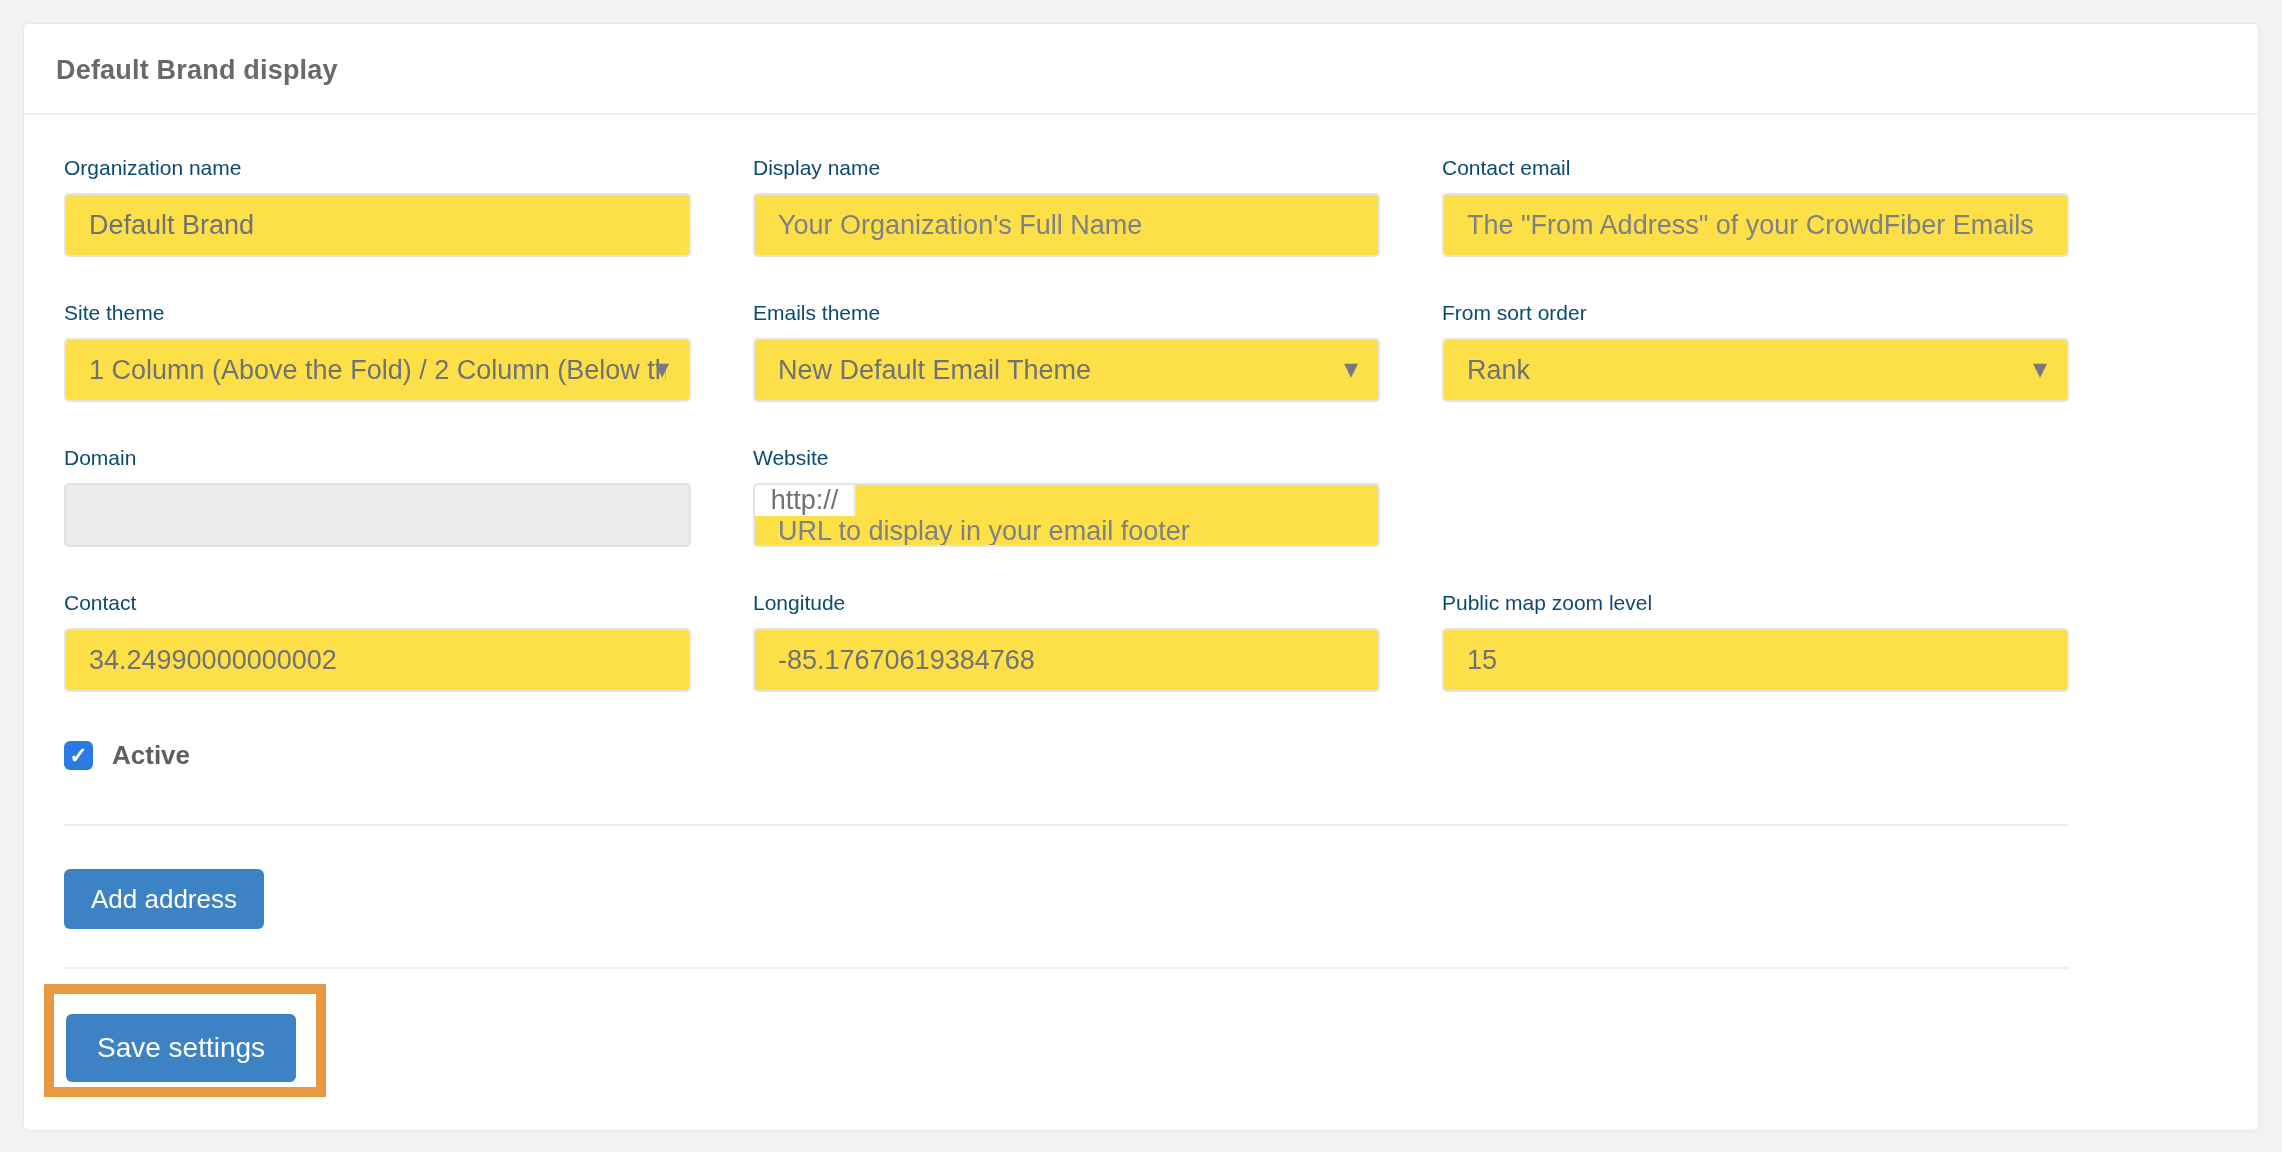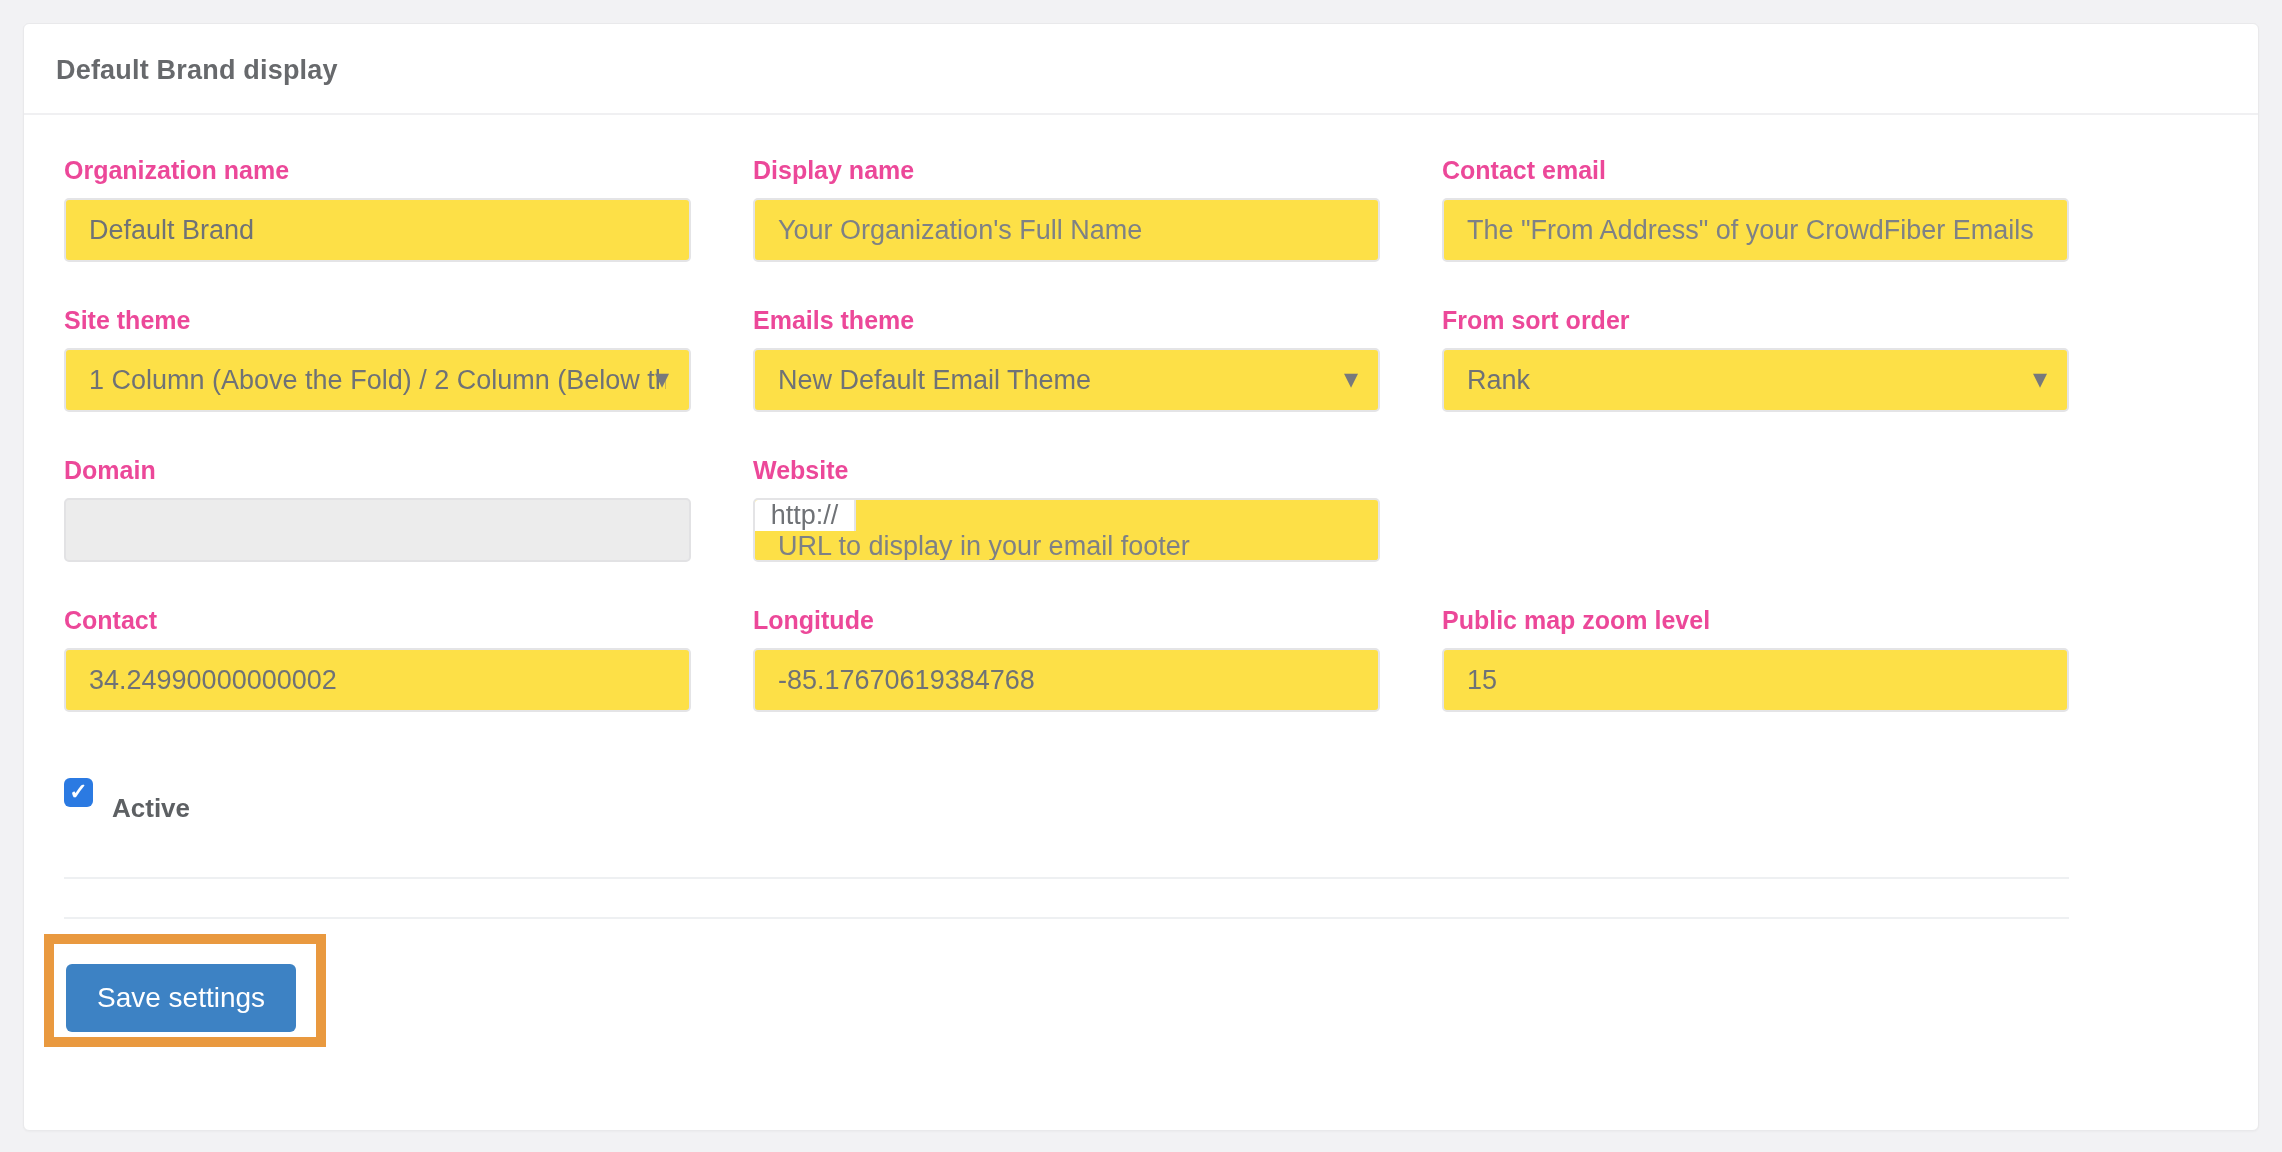--- a/index.html
+++ b/index.html
@@ -37,23 +37,23 @@
     padding: 41px 0 0 40px;
   }
   .form-grid {
     display: grid;
     grid-template-columns: repeat(3, 627px);
     column-gap: 62px;
   }
   .form-group { margin-bottom: 44px; }
   .field-label {
     display: block;
-    font-size: 25px;
-    font-weight: 700;
-    color: #ec4899;
+    font-size: 21px;
+    font-weight: 400;
+    color: #0c4a6e;
     margin-bottom: 13px;
   }
   .text-input, .select-box, .input-group {
     width: 627px;
     height: 64px;
     box-sizing: border-box;
     border: 2px solid #e4e4e6;
     border-radius: 5px;
     background: #fde047;
   }
@@ -135,21 +135,20 @@
   .checkbox .check-glyph {
     color: #ffffff;
     font-size: 22px;
     font-weight: 700;
     line-height: 1;
   }
   .checkbox-label {
     font-size: 26px;
     font-weight: 700;
     color: #5d6063;
-    margin-top: 33px;
   }
   .divider {
     border: none;
     border-top: 2px solid #eef0f2;
     width: 2005px;
     margin: 53px 0 0 0;
   }
   .btn {
     display: inline-flex;
     align-items: center;
@@ -266,20 +265,21 @@
 
     <div class="checkbox-row">
       <span class="checkbox">
         <span class="check-glyph">✓</span>
       </span>
       <span class="checkbox-label">Active</span>
     </div>
 
     <hr class="divider">
 
+    <button class="btn btn-add">Add address</button>
 
     <hr class="divider" style="margin-top: 38px;">
 
     <div class="save-area">
       <span class="highlight-box">
         <button class="btn btn-save">Save settings</button>
       </span>
     </div>
 
   </div>

